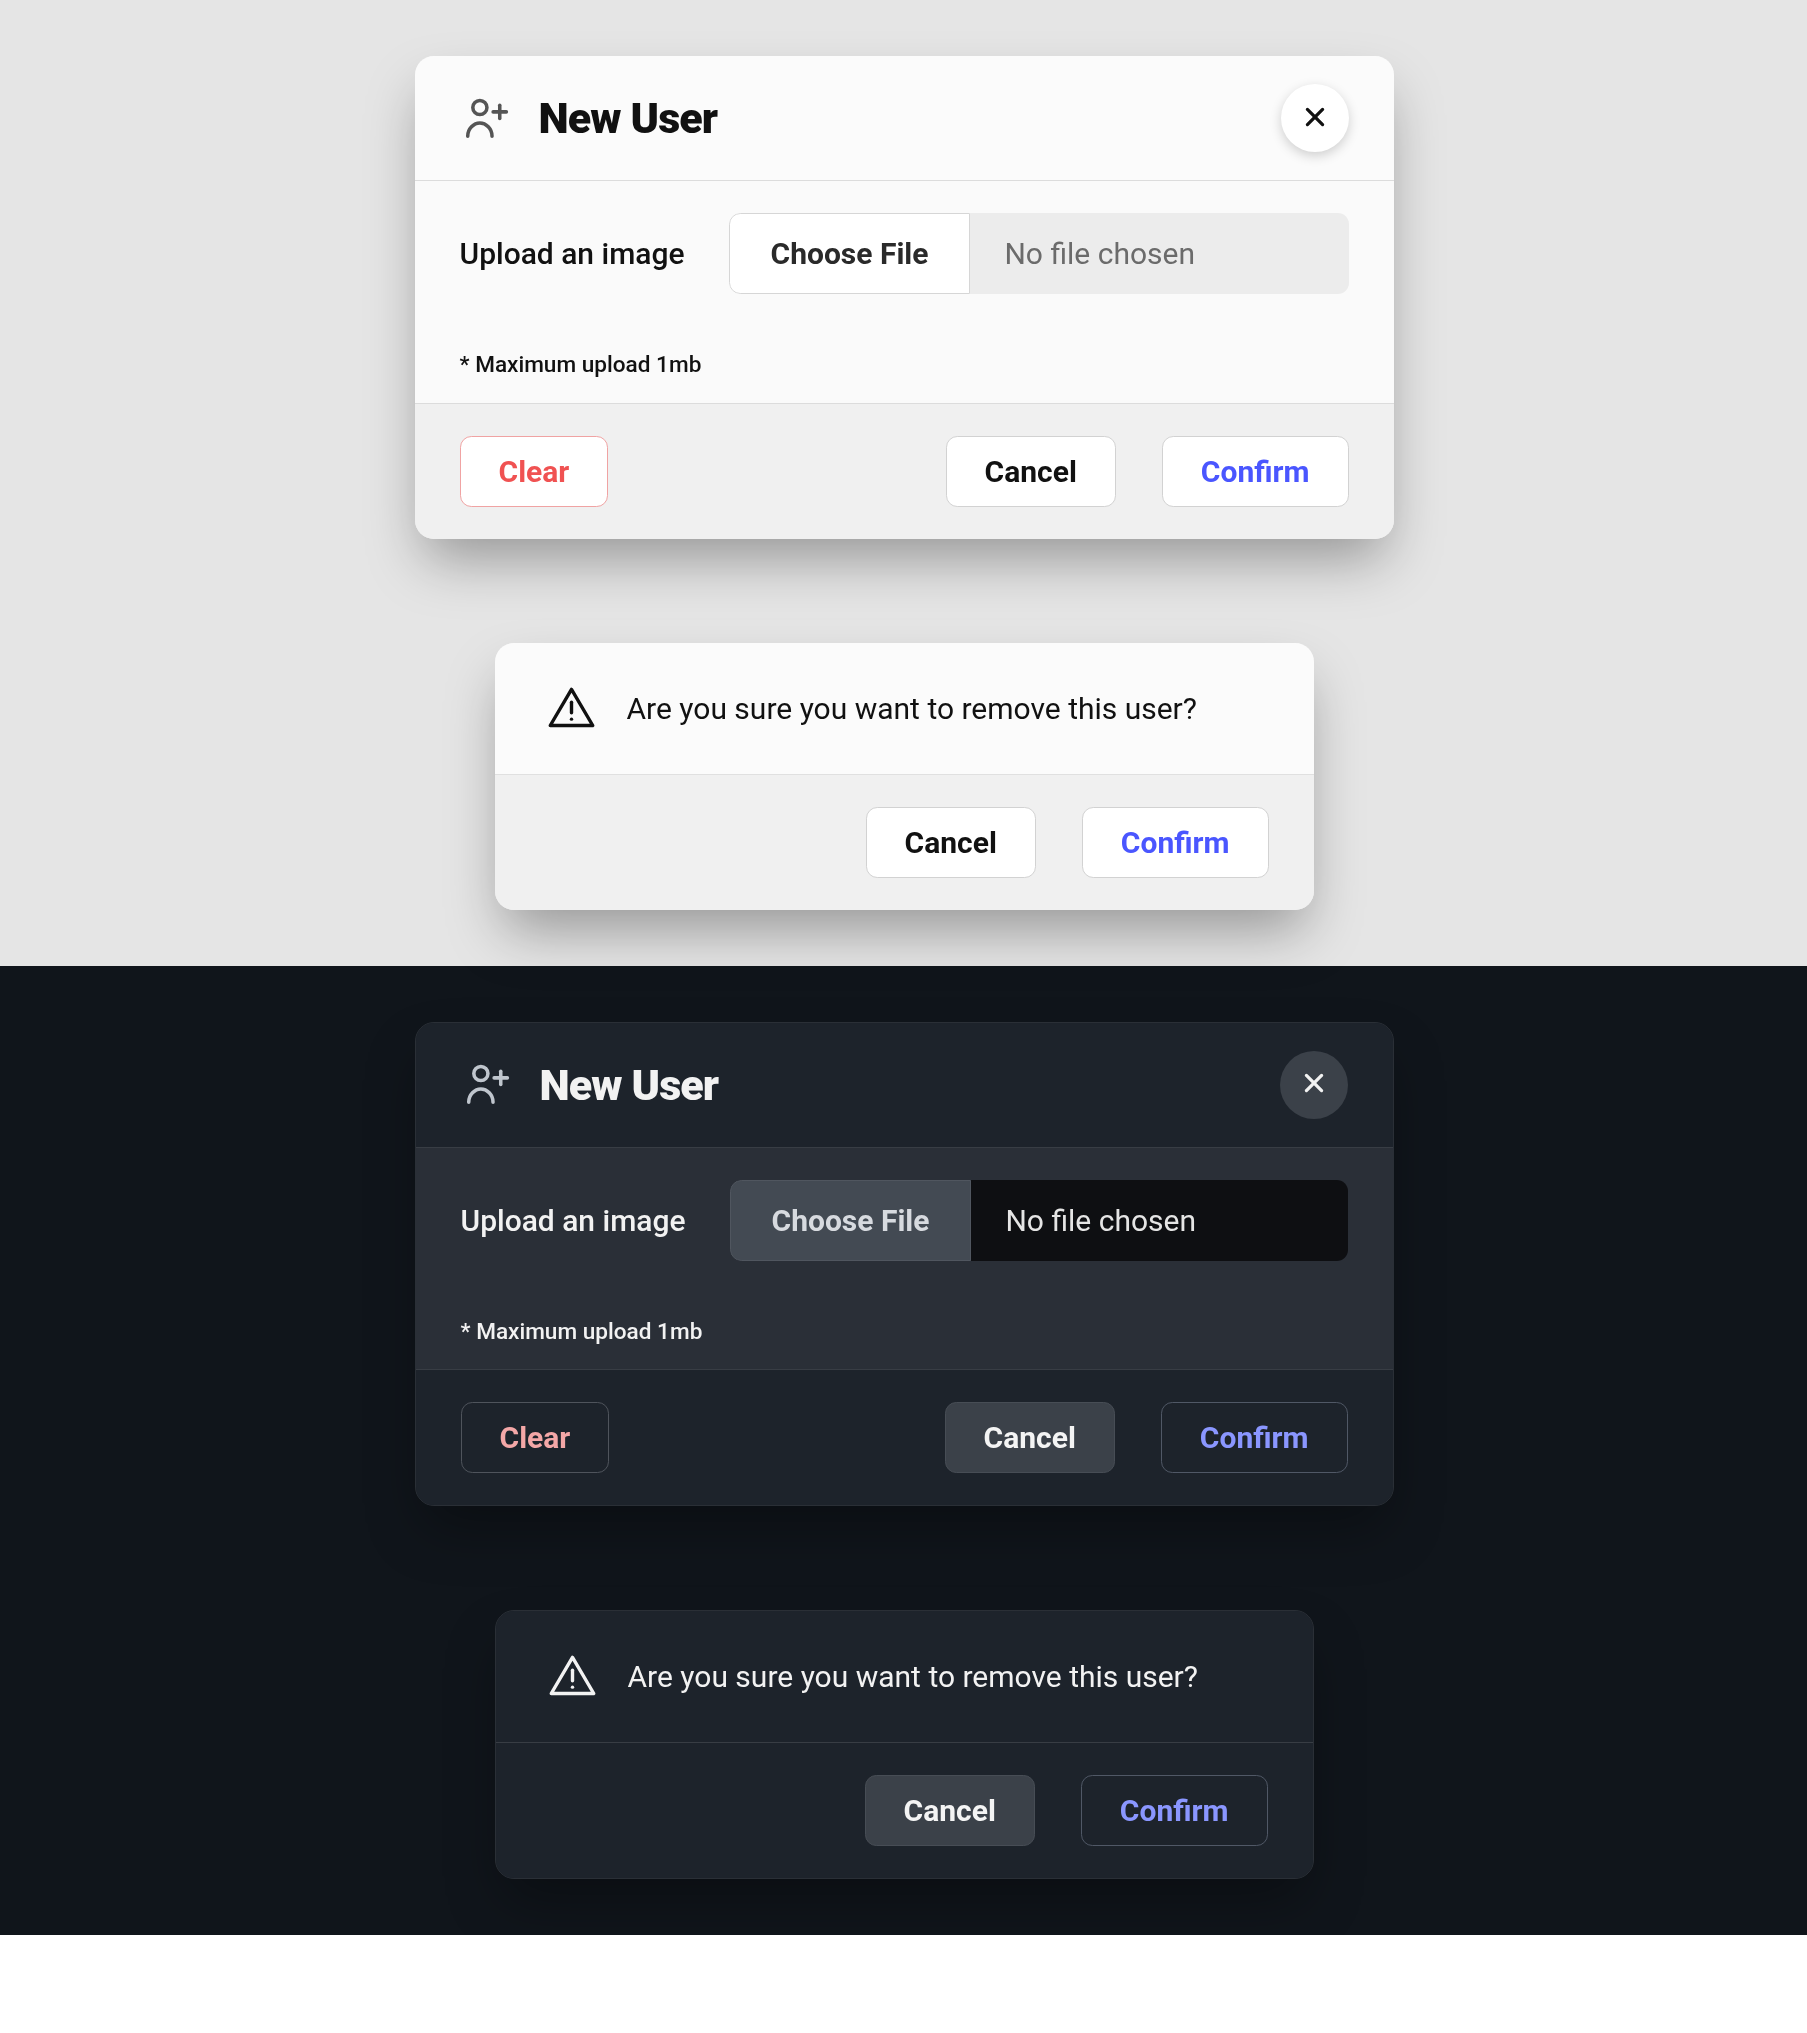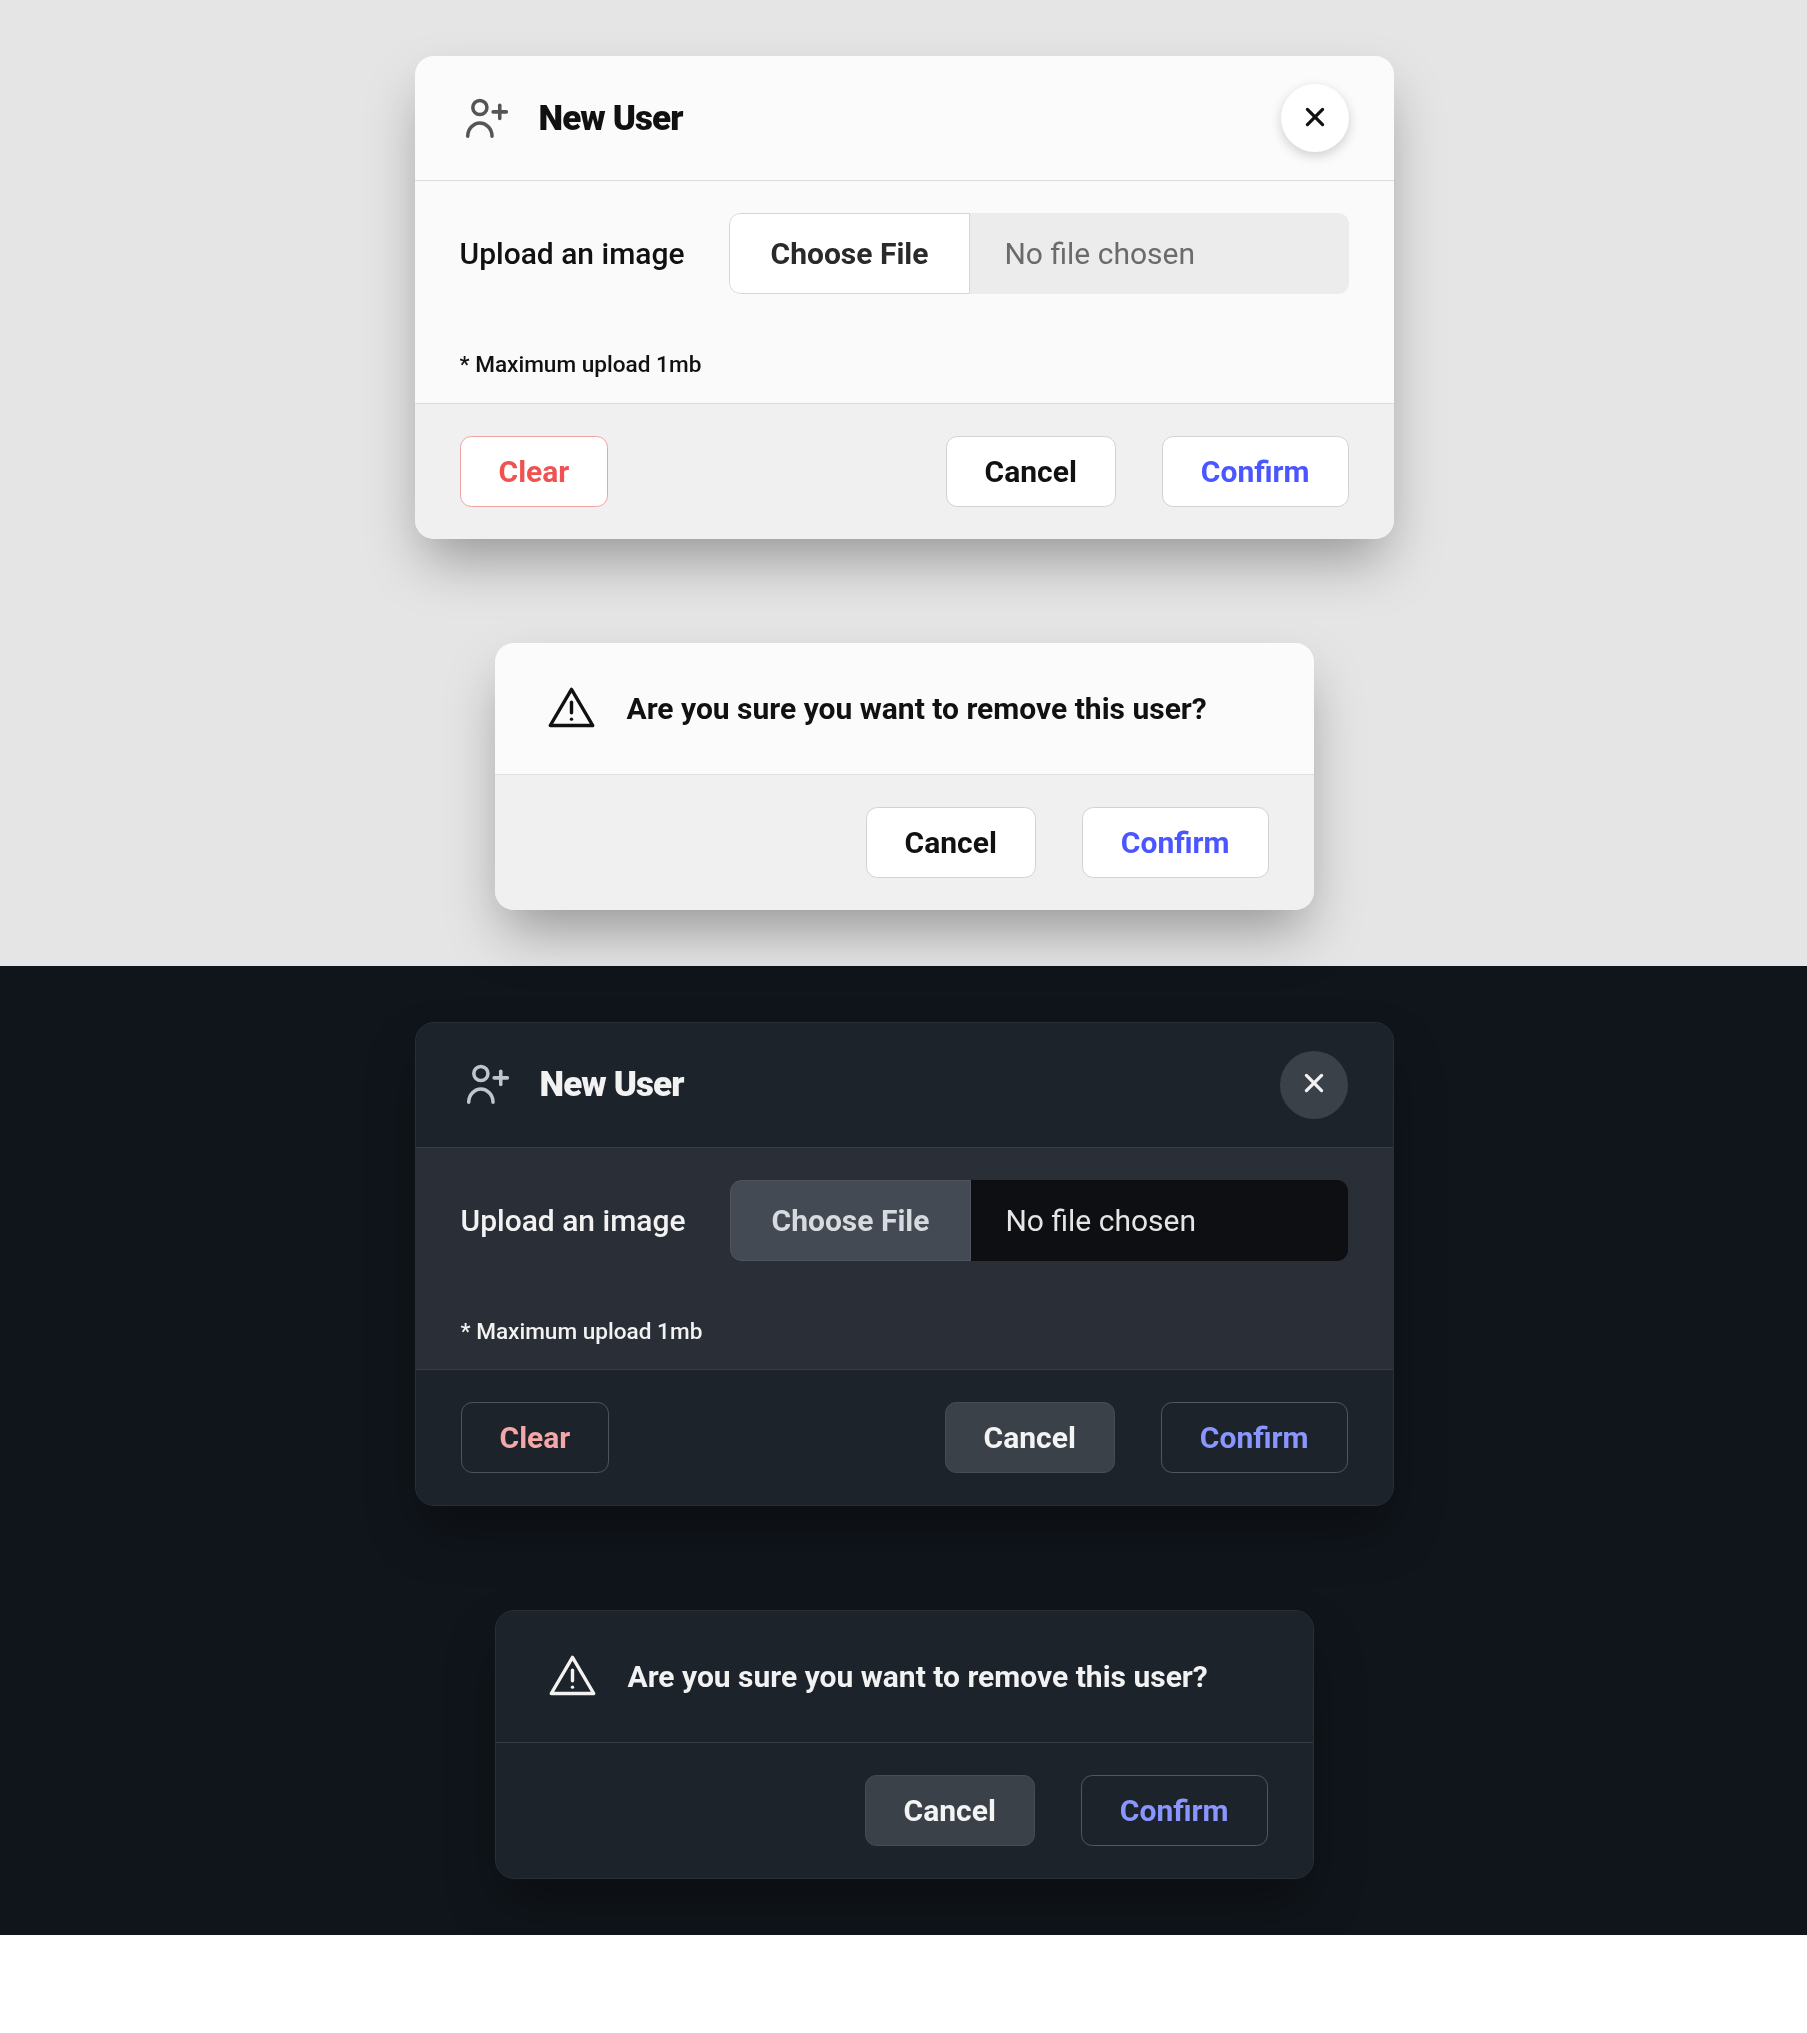--- a/index.html
+++ b/index.html
@@ -65,21 +65,21 @@
   .dark .footer      { background: #1d232b; }
 
   
   .header {
     display: flex;
     align-items: center;
     padding: 28px 45px;
     gap: 26px;
   }
   .title {
-    font-size: 35px;
+    font-size: 43px;
     font-weight: 900;
     letter-spacing: -0.9px;
   }
   .close-btn {
     margin-left: auto;
     width: 68px;
     height: 68px;
     border-radius: 50%;
     border: none;
     font-size: 34px;
@@ -147,21 +147,21 @@
 
   
   .confirm-body {
     display: flex;
     align-items: center;
     gap: 30px;
     padding: 40px 51px;
   }
   .confirm-text {
     font-size: 30px;
-    font-weight: 700;
+    font-weight: 400;
   }
   .warn-icon svg { display:block; }
   .dark .confirm-body { border-bottom: 0.9px solid #383d44; }
   .light .confirm-body { border-bottom: 1.9px solid #e0e0e0; }
 </style>
 </head>
 <body>
 
 <div class="panel light">
 

